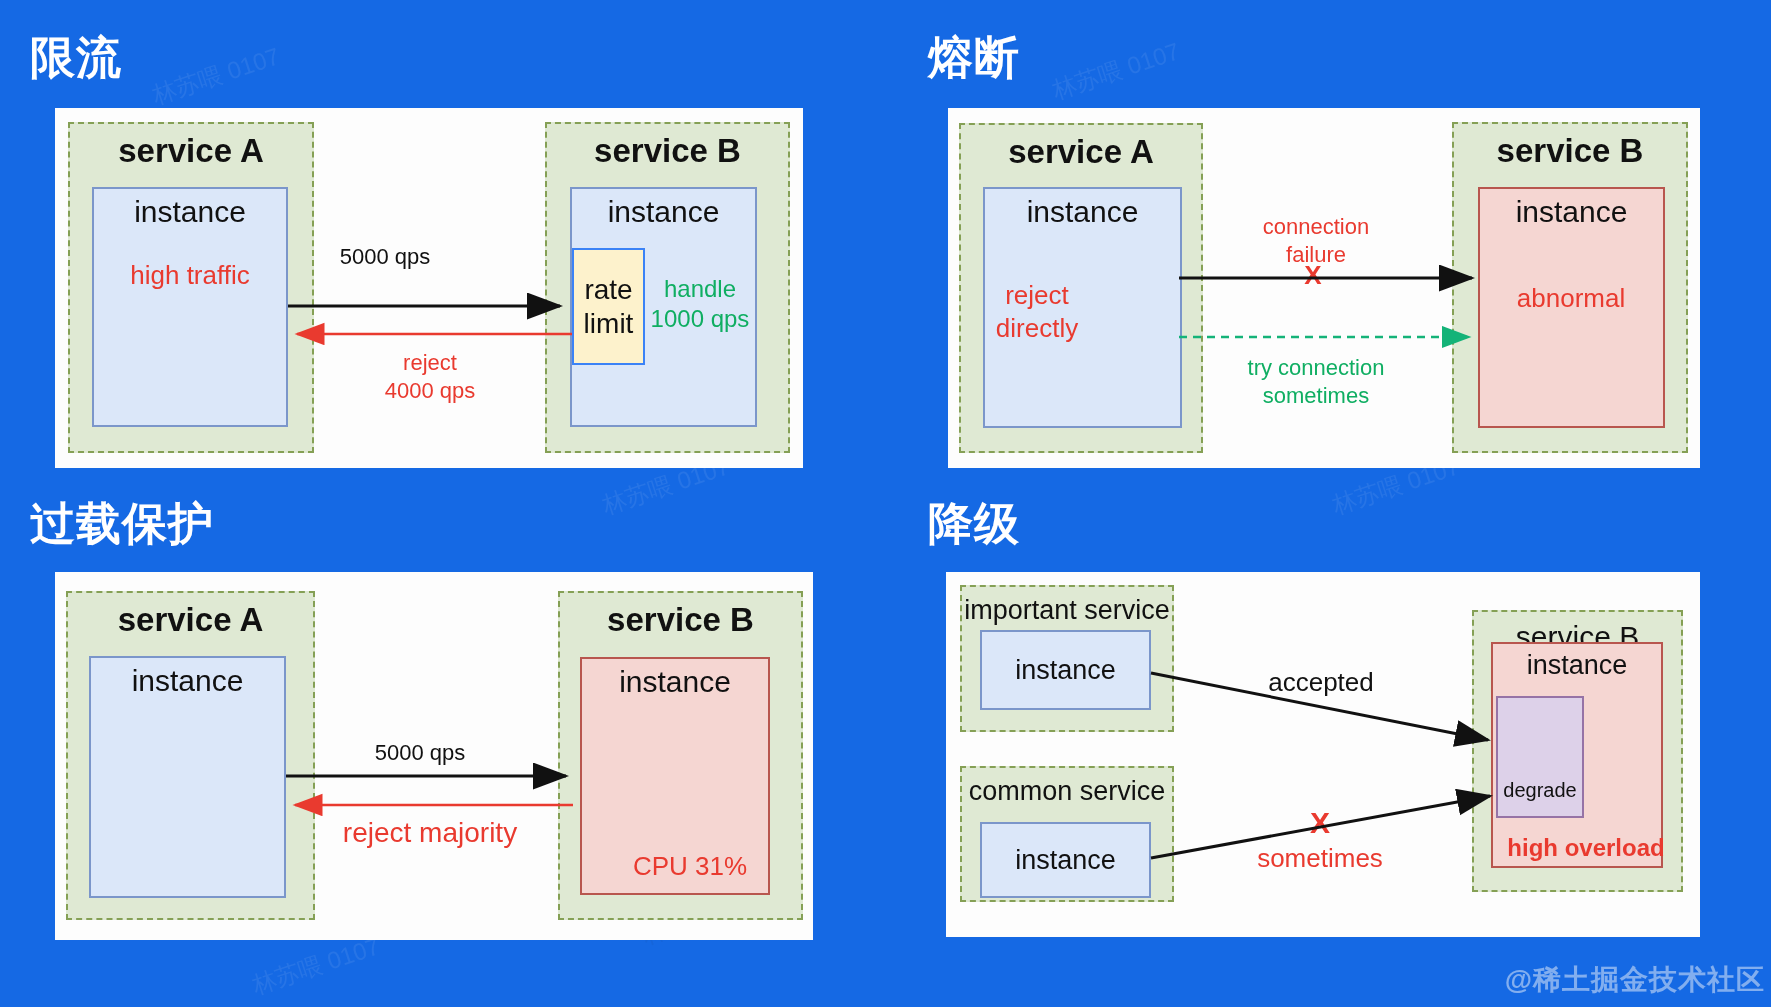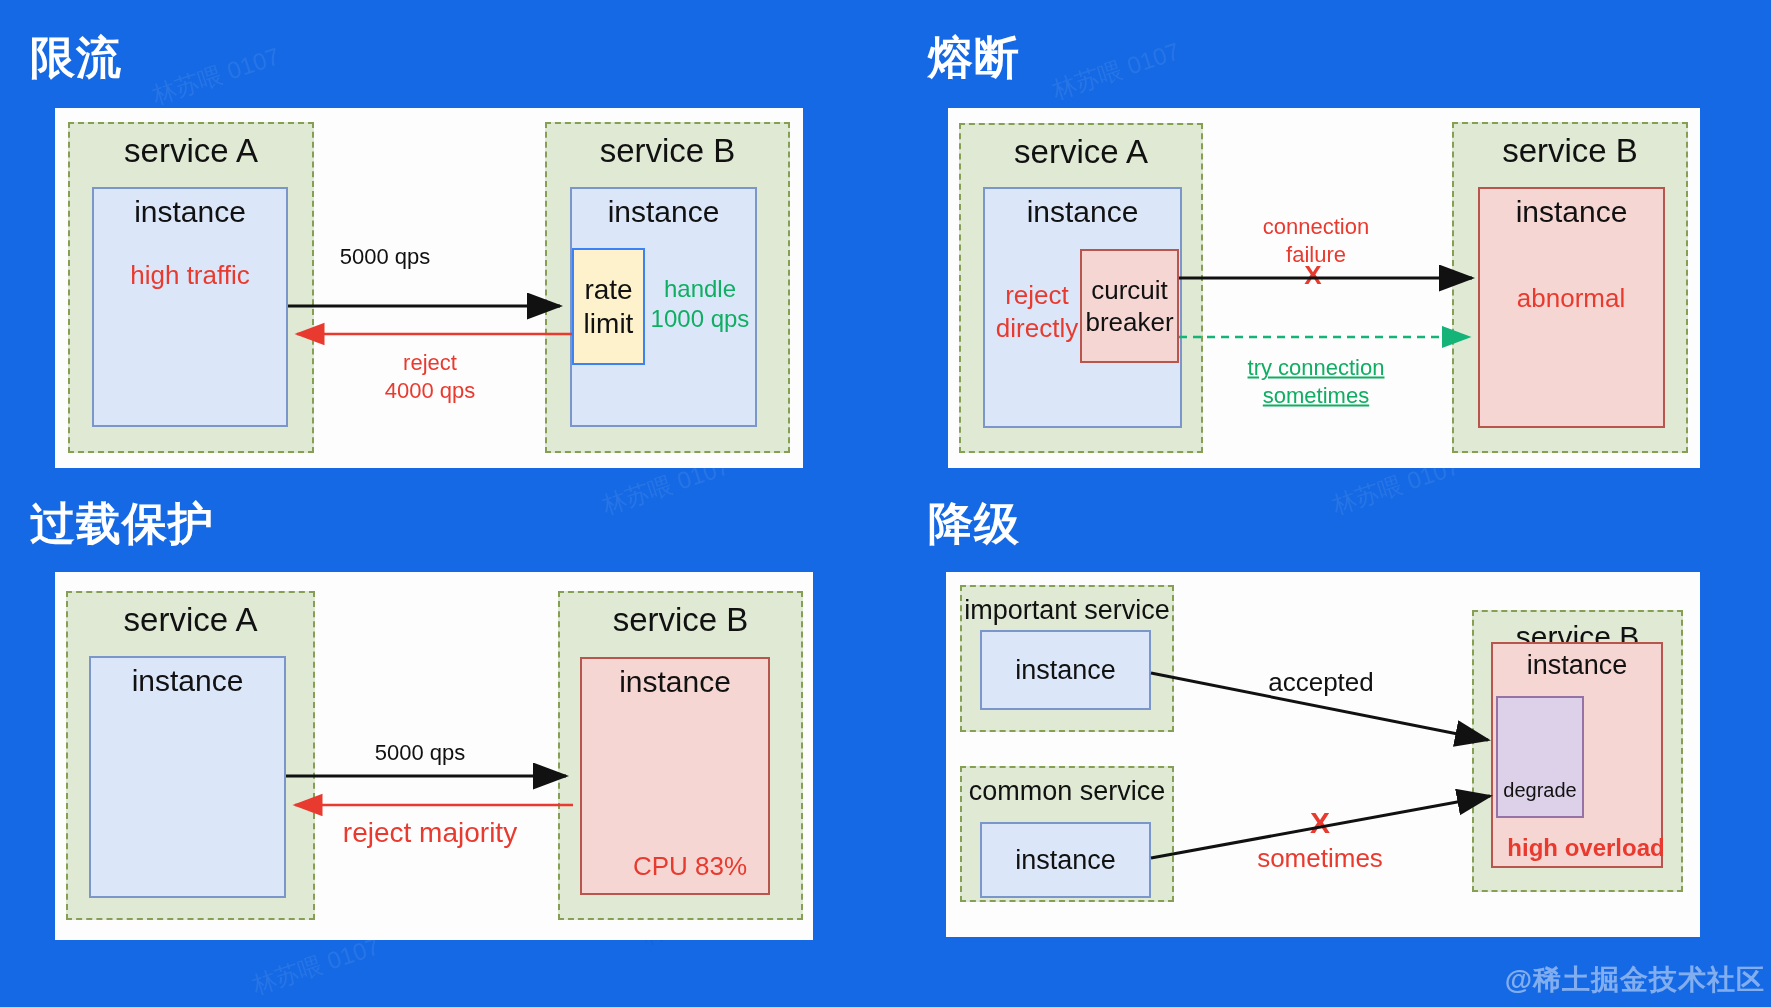--- a/index.html
+++ b/index.html
@@ -1,21 +1,21 @@
 <!DOCTYPE html>
 <html><head>
 <meta charset="utf-8">
 <style>
   * { margin:0; padding:0; box-sizing:border-box; }
   html,body { width:1771px; height:1007px; overflow:hidden; }
   body { font-family:"Liberation Sans","DejaVu Sans",sans-serif; background:#1569e4; position:relative; color:#111; }
   .title { position:absolute; color:#fff; font-size:45px; font-weight:600; letter-spacing:1px; }
   .panel { position:absolute; background:#fdfdfd; }
   .gbox { position:absolute; background:#dfe9d3; border:2px dashed #85a055; }
-  .gbox .hdr { text-align:center; padding-top:8px; font-size:33px; color:#111; }
+  .gbox .hdr { text-align:center; padding-top:8px; font-size:33px; color:#111;font-weight:bold; }
   .ibox { position:absolute; background:#dbe7f9; border:2px solid #7b96ca; }
   .pink { position:absolute; background:#f5d6d2; border:2px solid #b8564e; }
   .ibox .hdr, .pink .hdr { text-align:center; padding-top:6px; font-size:30px; color:#111; }
   .ybox { position:absolute; background:#fdf2cc; border:2px solid #3b82f6; display:flex; flex-direction:column; align-items:center; justify-content:center; font-size:28px; line-height:1.2; }
   .vbox { position:absolute; background:#ddd1e9; border:2px solid #9673a6; display:flex; flex-direction:column; align-items:center; justify-content:flex-end; padding-bottom:14px; font-size:20px; }
   .lbl { position:absolute; transform:translate(-50%,-50%); text-align:center; white-space:nowrap; line-height:1.25; }
   .red { color:#e93a2f; }
   .grn { color:#0fae62; }
   .blk { color:#111; }
   .qps { font-size:22px; }
@@ -98,31 +98,27 @@
   <div class="gbox" style="left:11px;top:15px;width:244px;height:330px;">
     <div class="hdr">service A</div>
   </div>
   <div class="ibox" style="left:35px;top:79px;width:199px;height:241px;">
     <div class="hdr">instance</div>
   </div>
   <div class="lbl red s26" style="left:89px;top:203px;">
     <div>reject</div>
     <div>directly</div>
   </div>
-  <div class="pink" style="left:132px;top:141px;width:99px;height:114px;display:flex;flex-direction:column;align-items:center;justify-content:center;font-size:26px;line-height:1.25;">
-    <div>curcuit</div>
-    <div>breaker</div>
-  </div>
 
   <div class="lbl red s22" style="left:368px;top:132px;">
     <div>connection</div>
     <div>failure</div>
   </div>
   <div class="lbl red s26 xmark" style="left:365px;top:167px;">X</div>
-  <div class="lbl grn s22" style="left:368px;top:273px;text-decoration:underline;">
+  <div class="lbl grn s22" style="left:368px;top:273px;">
     <div>try connection</div>
     <div>sometimes</div>
   </div>
 
   <div class="gbox" style="left:504px;top:14px;width:236px;height:331px;">
     <div class="hdr">service B</div>
   </div>
   <div class="pink" style="left:530px;top:79px;width:187px;height:241px;">
     <div class="hdr">instance</div>
   </div>
@@ -149,21 +145,21 @@
   <div class="ibox" style="left:34px;top:84px;width:197px;height:242px;">
     <div class="hdr">instance</div>
   </div>
 
   <div class="gbox" style="left:503px;top:19px;width:245px;height:329px;">
     <div class="hdr">service B</div>
   </div>
   <div class="pink" style="left:525px;top:85px;width:190px;height:238px;">
     <div class="hdr">instance</div>
   </div>
-  <div class="lbl red s26" style="left:635px;top:294px;">CPU 83%</div>
+  <div class="lbl red s26" style="left:635px;top:294px;">CPU 31%</div>
 
   <div class="lbl blk qps" style="left:365px;top:181px;">5000 qps</div>
   <div class="lbl red s28" style="left:375px;top:260px;">reject majority</div>
 
   <svg class="arrows" width="758" height="368">
     <defs>
       <marker id="ab3" markerWidth="13" markerHeight="10" refX="11" refY="4.5" orient="auto">
           <path d="M0,0 L12,4.5 L0,9 z" fill="#111"></path>
         </marker>
       <marker id="ar3" markerWidth="13" markerHeight="10" refX="11" refY="4.5" orient="auto">

